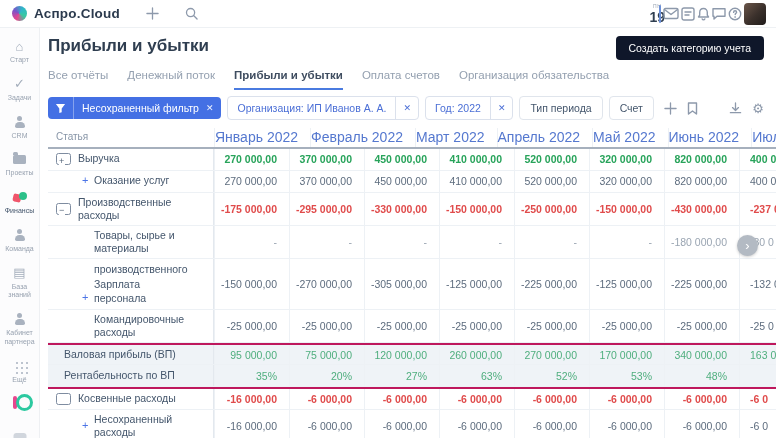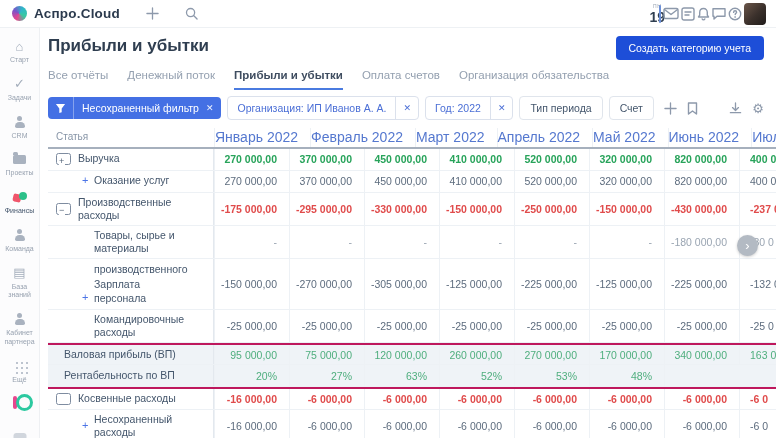--- a/index.html
+++ b/index.html
@@ -56,21 +56,21 @@
     border-radius:2px; background:#e8468e; }
   .sb-logo::after { content:""; position:absolute; left:4px; top:0; width:11px; height:11px;
     border-radius:50%; border:3.5px solid #2cc9a0; }
   .sb-bubble { position:absolute; bottom:-6px; left:50%; transform:translateX(-50%);
     width:13px; height:11px; background:#c6ccd4; border-radius:3px; opacity:.8; }
 
   
   .content { flex:1; position:relative; padding:8px 0 0 8px; overflow:hidden; }
   .title-row { display:flex; align-items:flex-start; padding-right:12px; }
   .page-title { font-size:17px; font-weight:bold; color:#2f3e50; }
-  .create-btn { margin-left:auto; background:#1d4ed8; color:#fff; font-size:10.5px;
+  .create-btn { margin-left:auto; background:#0f172a; color:#fff; font-size:10.5px;
     padding:6px 13px; border:none; border-radius:4px; cursor:pointer; font-family:inherit; }
   .tabs { display:flex; gap:19px; margin-top:9px; font-size:11.5px; color:#94a0b0; }
   .tab { padding-bottom:7px; cursor:pointer; white-space:nowrap; }
   .tab.active { color:#3f4d60; font-weight:bold; border-bottom:2px solid #4a7be0; }
 
   
   .filter-row { display:flex; align-items:center; margin-top:6px; gap:6px; padding-right:12px; }
   .funnel-chip { display:flex; align-items:stretch; border-radius:4px; overflow:hidden; }
   .funnel-btn { background:#4470e4; width:26px; display:flex; align-items:center;
     justify-content:center; border-right:1px solid rgba(255,255,255,.35); cursor:pointer; }
@@ -401,20 +401,21 @@
           <div class="c-val g">260 000,00</div>
           <div class="c-val g">270 000,00</div>
           <div class="c-val g">170 000,00</div>
           <div class="c-val g">340 000,00</div>
           <div class="c-last g">163 0</div>
         </div>
         <div class="trow hl">
           <div class="c-first" style="padding-left: 16px;">
             <span>Рентабельность по ВП</span>
           </div>
+          <div class="c-val g">35%</div>
           <div class="c-val g">20%</div>
           <div class="c-val g">27%</div>
           <div class="c-val g">63%</div>
           <div class="c-val g">52%</div>
           <div class="c-val g">53%</div>
           <div class="c-val g">48%</div>
           <div class="c-last g"></div>
         </div>
         <div class="trow topline">
           <div class="c-first">

